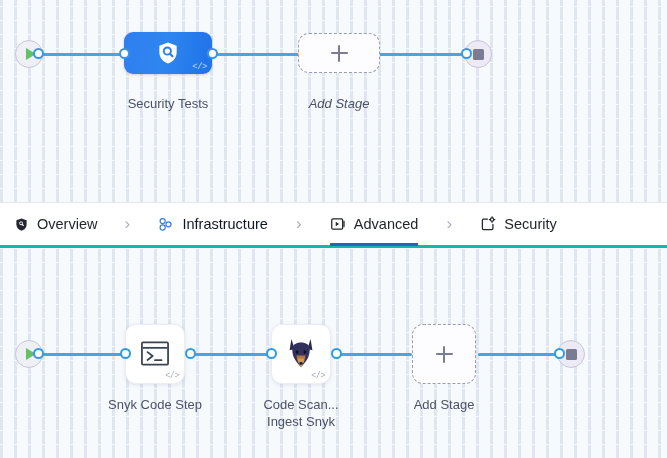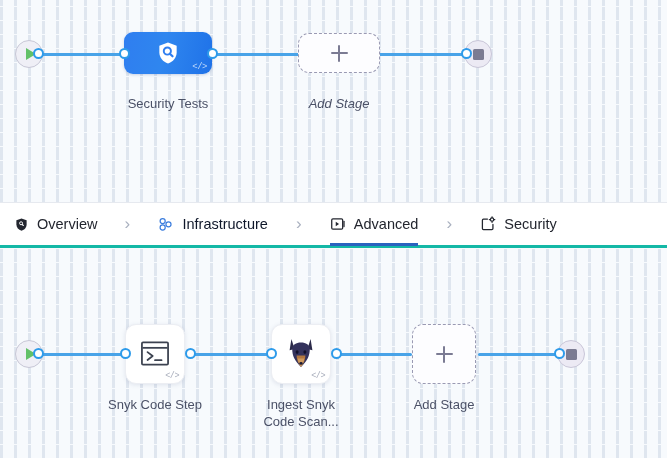--- a/index.html
+++ b/index.html
@@ -245,22 +245,22 @@
           <ellipse cx="11.1" cy="15.1" rx="1.5" ry="1.8" fill="#11102a"></ellipse>
           <ellipse cx="18.9" cy="15.1" rx="1.5" ry="1.8" fill="#11102a"></ellipse>
           <ellipse cx="15" cy="26.4" rx="1.7" ry="1.3" fill="#1b1a33"></ellipse>
         </svg>
       </span>
       <span class="code-glyph">&lt;/&gt;</span>
     </div>
     <div class="port" style="left:265.5px;top:100px;"></div>
     <div class="port" style="left:330.5px;top:100px;"></div>
     <div class="node-label" style="left:231px;top:148px;width:140px;">
+      <div>Code Scan...</div>
       <div>Ingest Snyk</div>
-      <div>Code Scan...</div>
     </div>
 
     <div class="add-node" style="left:412px;top:76px;width:64px;height:60px;">
       <span class="plus"></span>
     </div>
     <div class="node-label" style="left:374px;top:148px;width:140px;">Add Stage</div>
 
     <div class="term term-end" style="left:557px;top:92px;">
       <span class="stop-sq"></span>
     </div>

